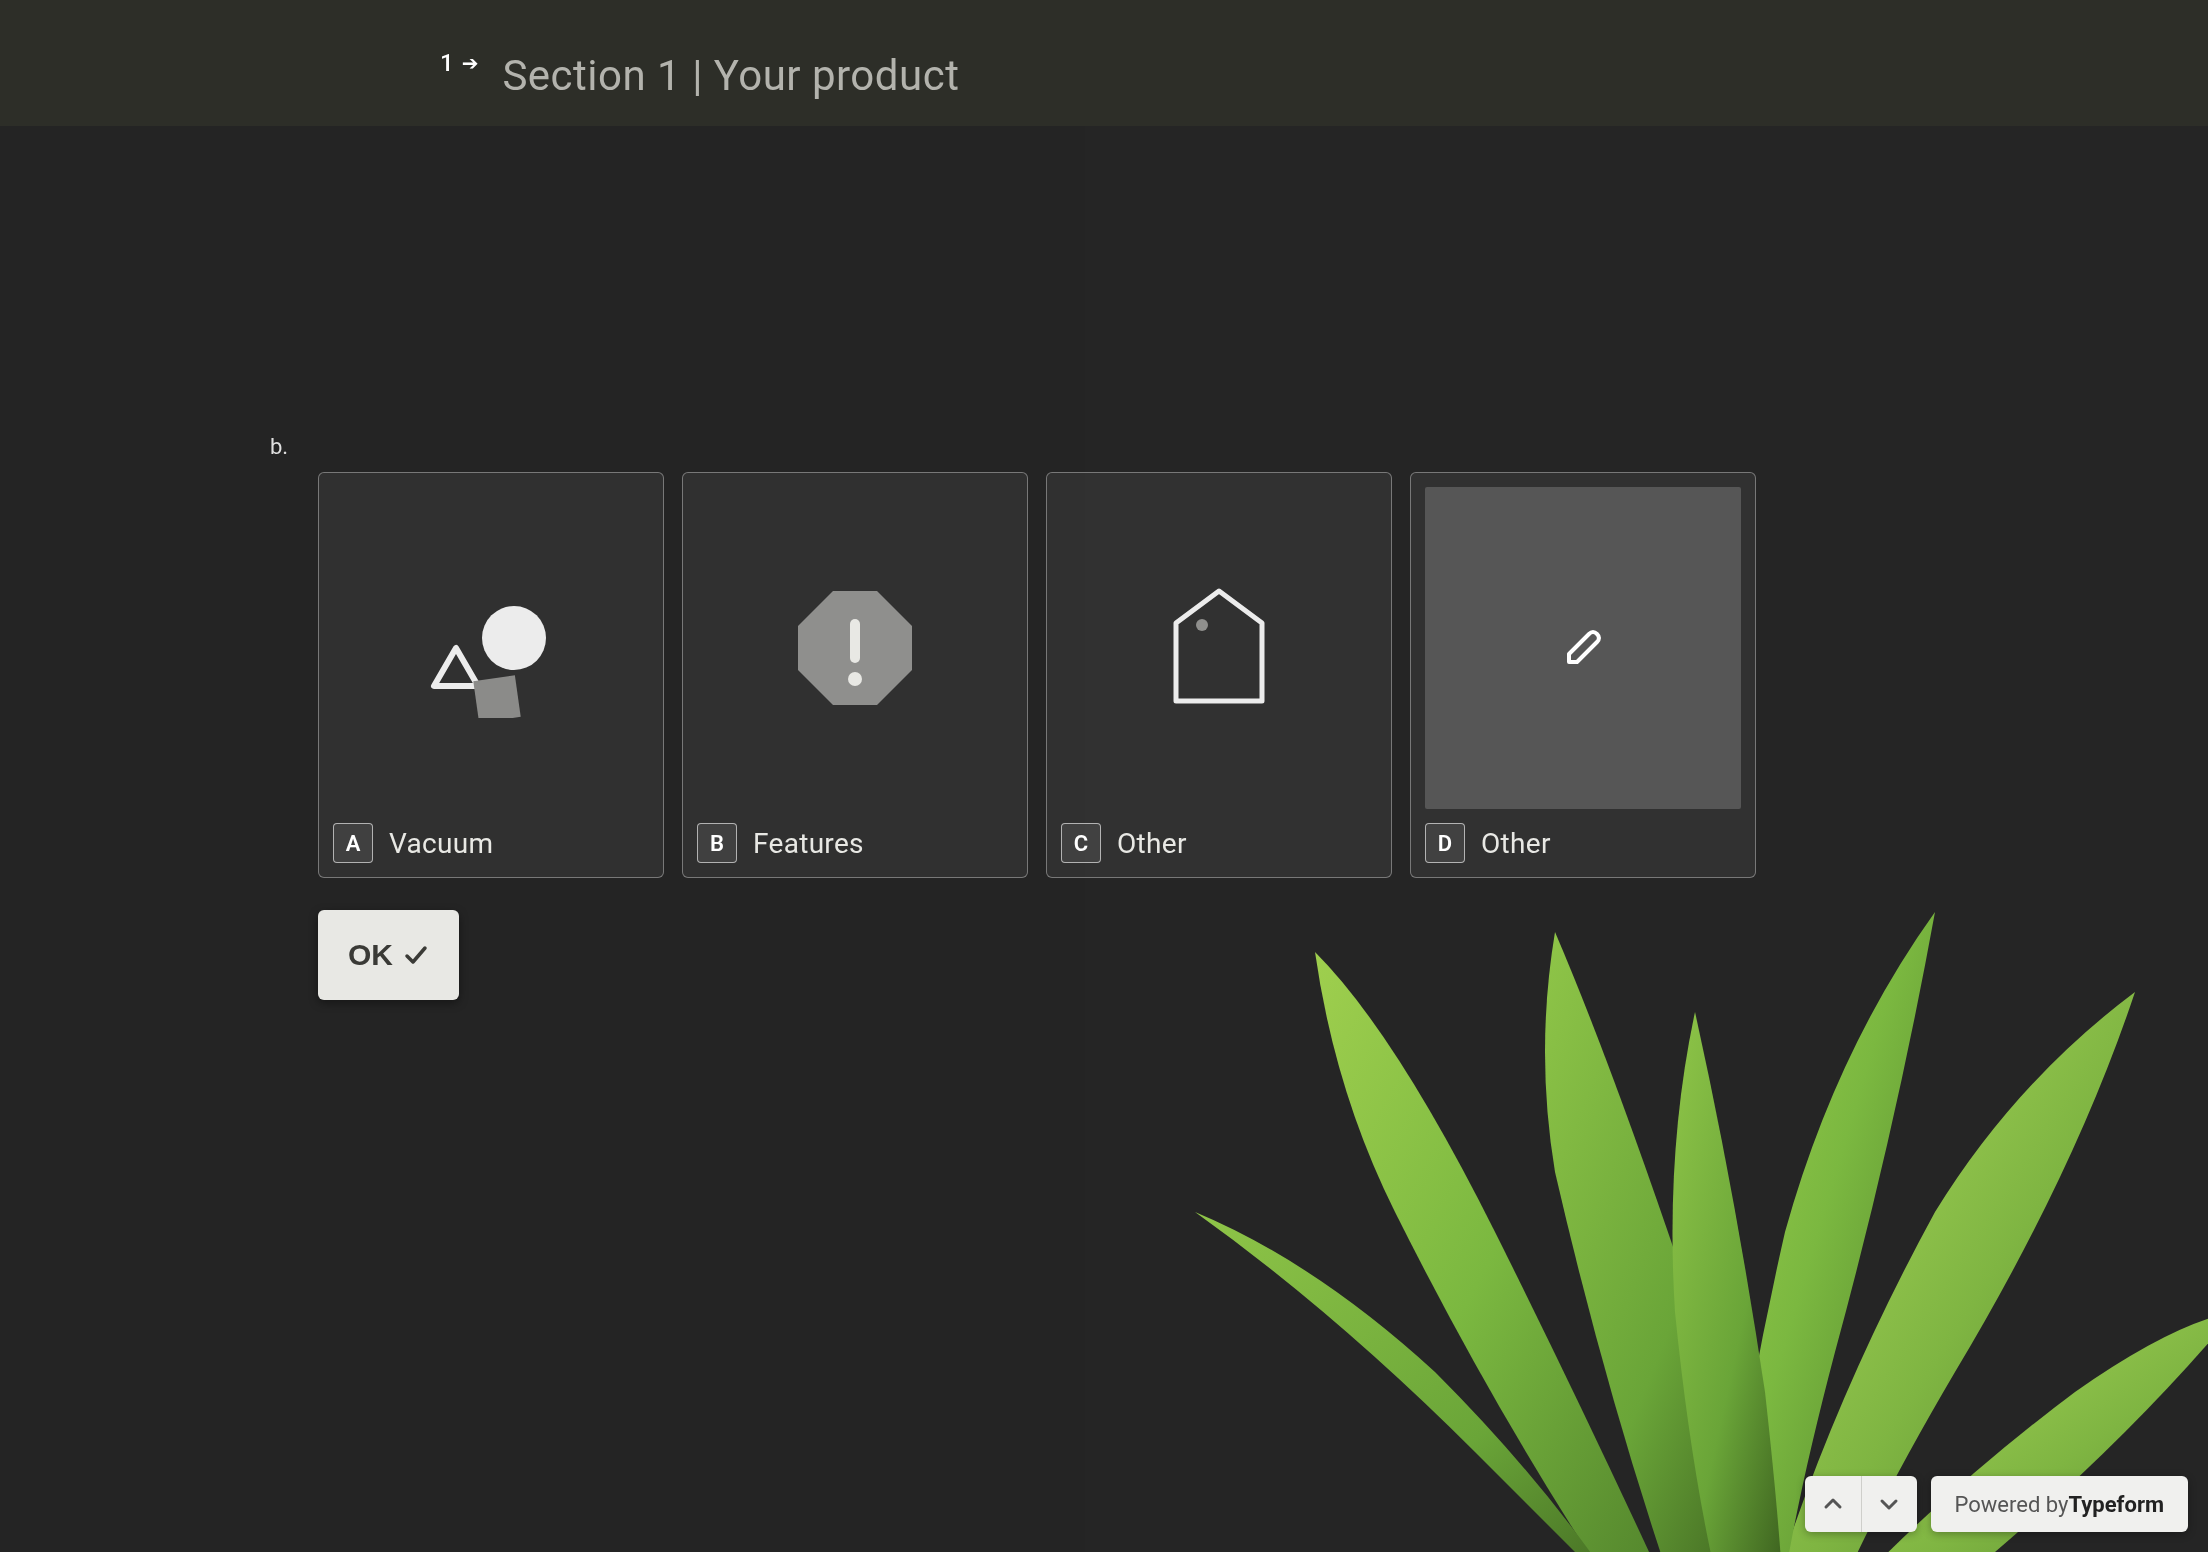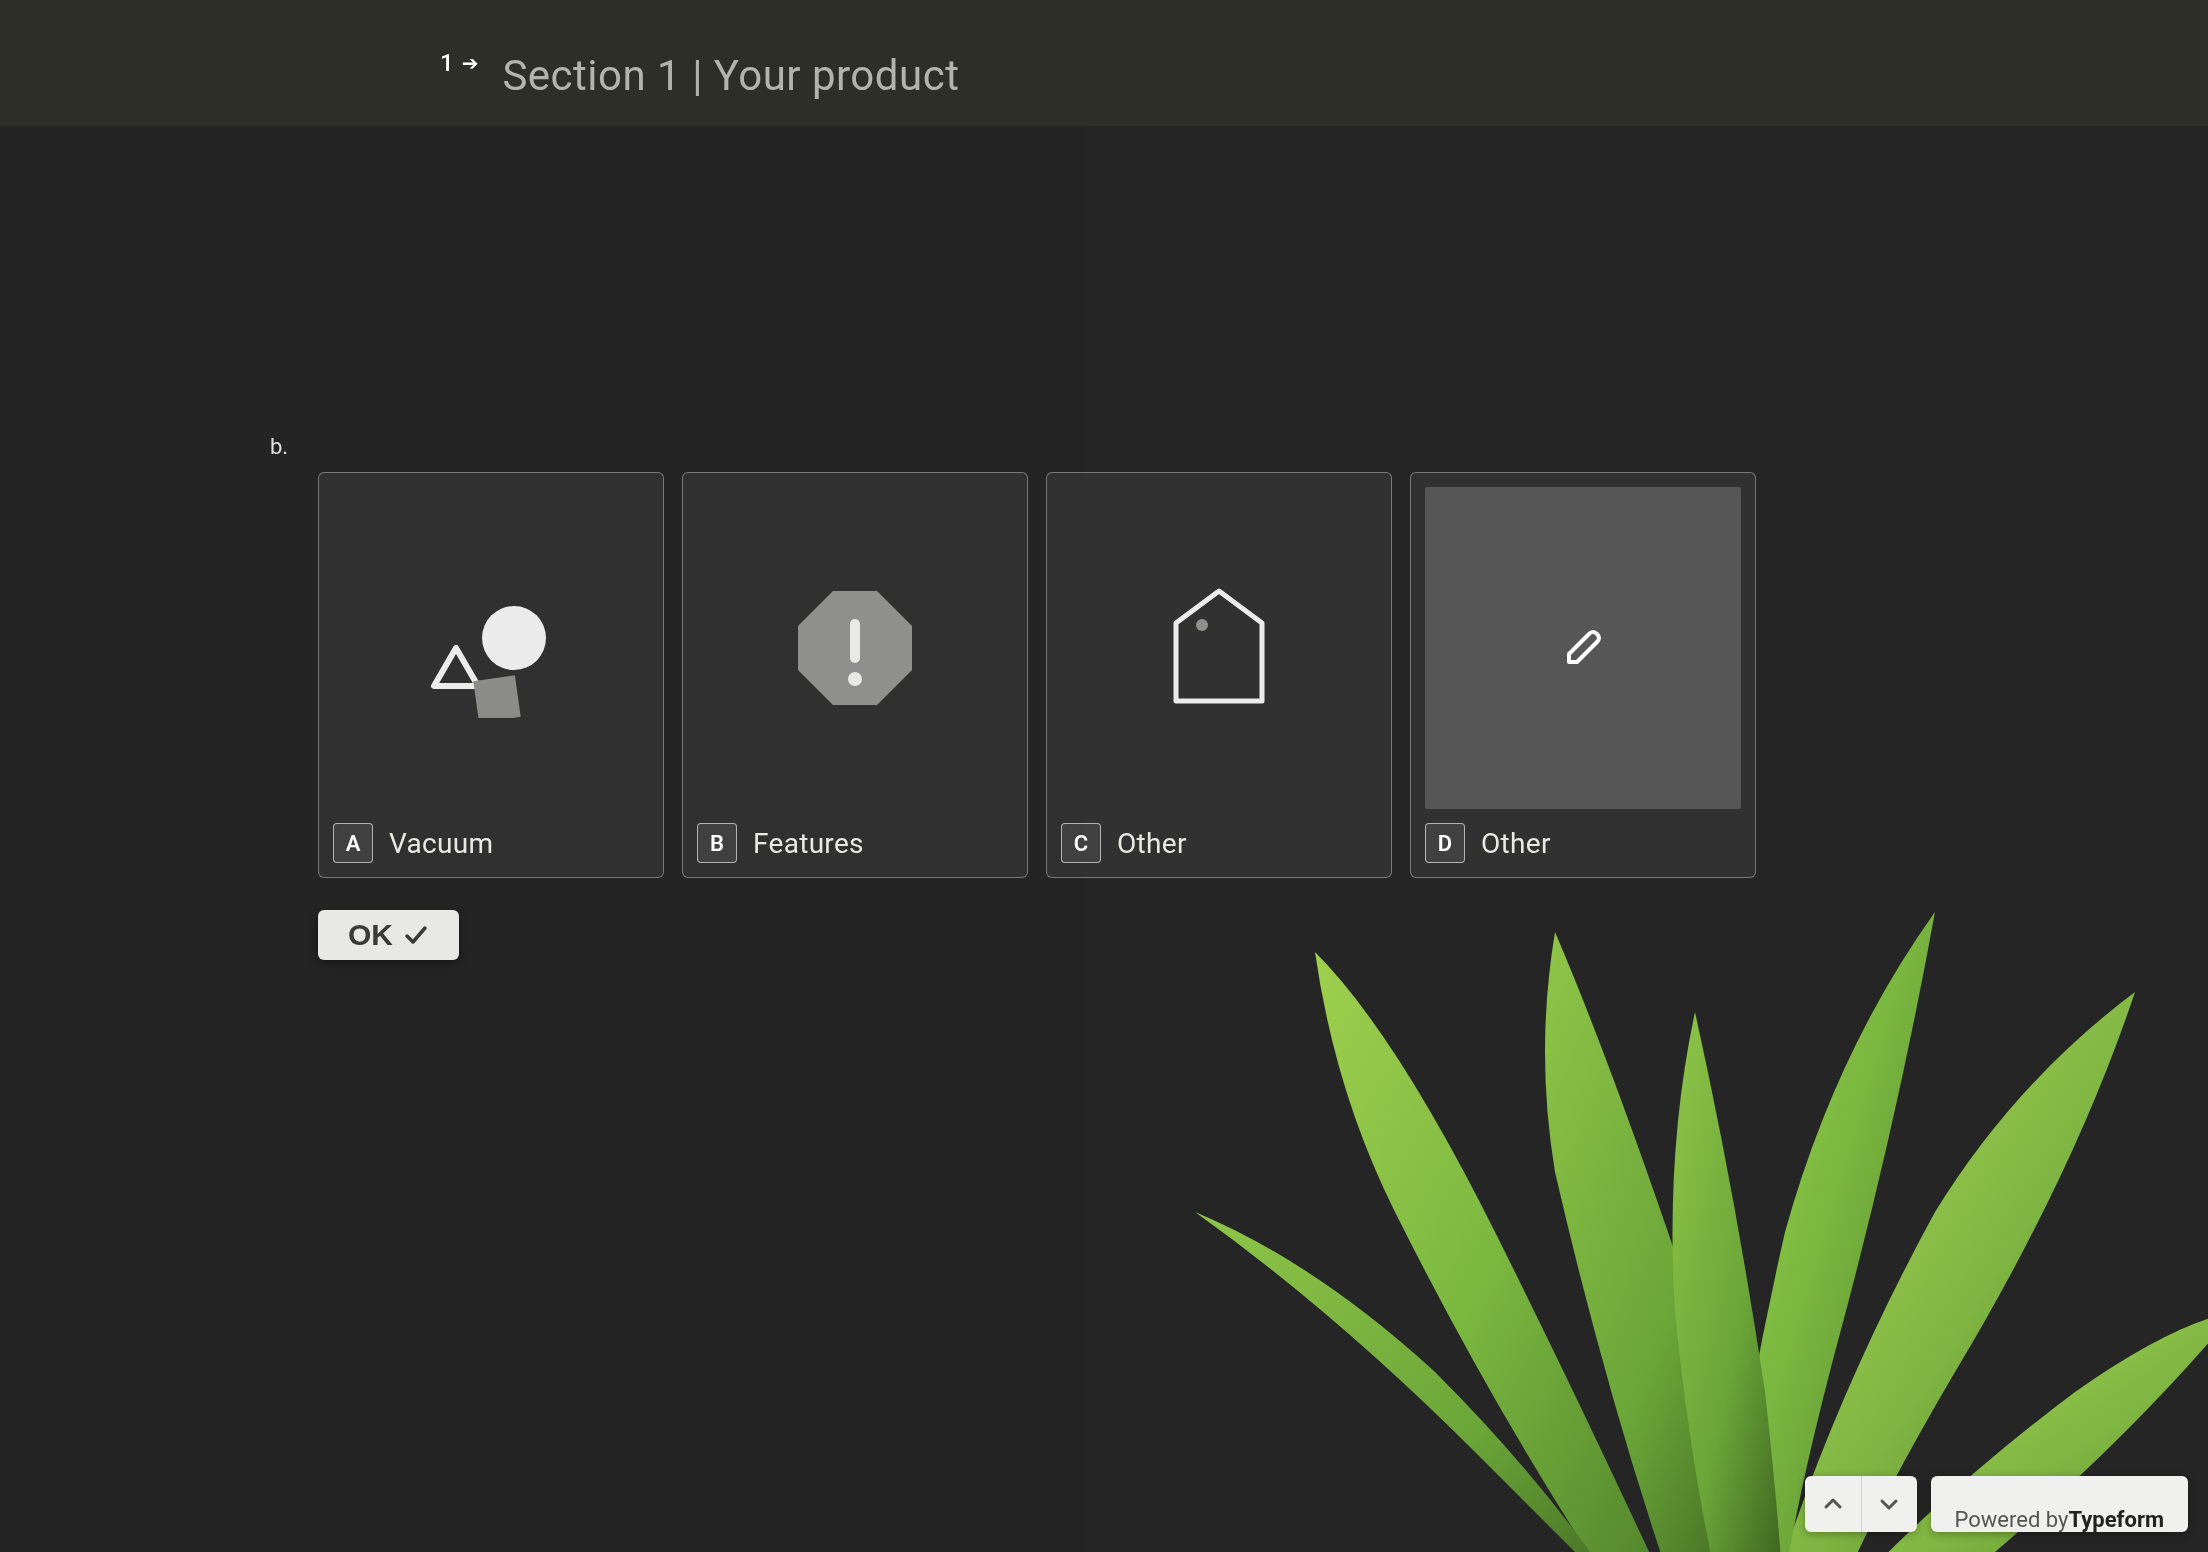--- a/index.html
+++ b/index.html
@@ -131,21 +131,21 @@
     color: #e8e8e4;
     font-size: 28px;
     letter-spacing: 0.3px;
   }
   .ok-btn {
     margin-top: 32px;
     background: #e8e8e4;
     color: #3a3a36;
     border: none;
     border-radius: 6px;
-    padding: 8px 30px;
+    padding: 28px 30px;
     font-size: 30px;
     font-weight: 700;
     display: inline-flex;
     align-items: center;
     gap: 10px;
     cursor: pointer;
     box-shadow: 0 3px 10px rgba(0,0,0,0.4);
   }
   .footer {
     position: absolute;
@@ -168,23 +168,23 @@
     border: none;
     display: flex;
     align-items: center;
     justify-content: center;
     cursor: pointer;
   }
   .nav-btn + .nav-btn { border-left: 1px solid #cfcfcb; }
   .powered {
     background: #f0f0ee;
     border-radius: 6px;
-    padding: 0 24px;
-    display: flex;
-    align-items: flex-end;
+    padding: 12px 24px;
+    display: flex;
+    align-items: center;
     color: #555;
     font-size: 22px;
     box-shadow: 0 2px 8px rgba(0,0,0,0.3);
     cursor: pointer;
   }
   .powered b { color: #222; font-weight: 700; }
 </style>
 </head>
 <body>
 

